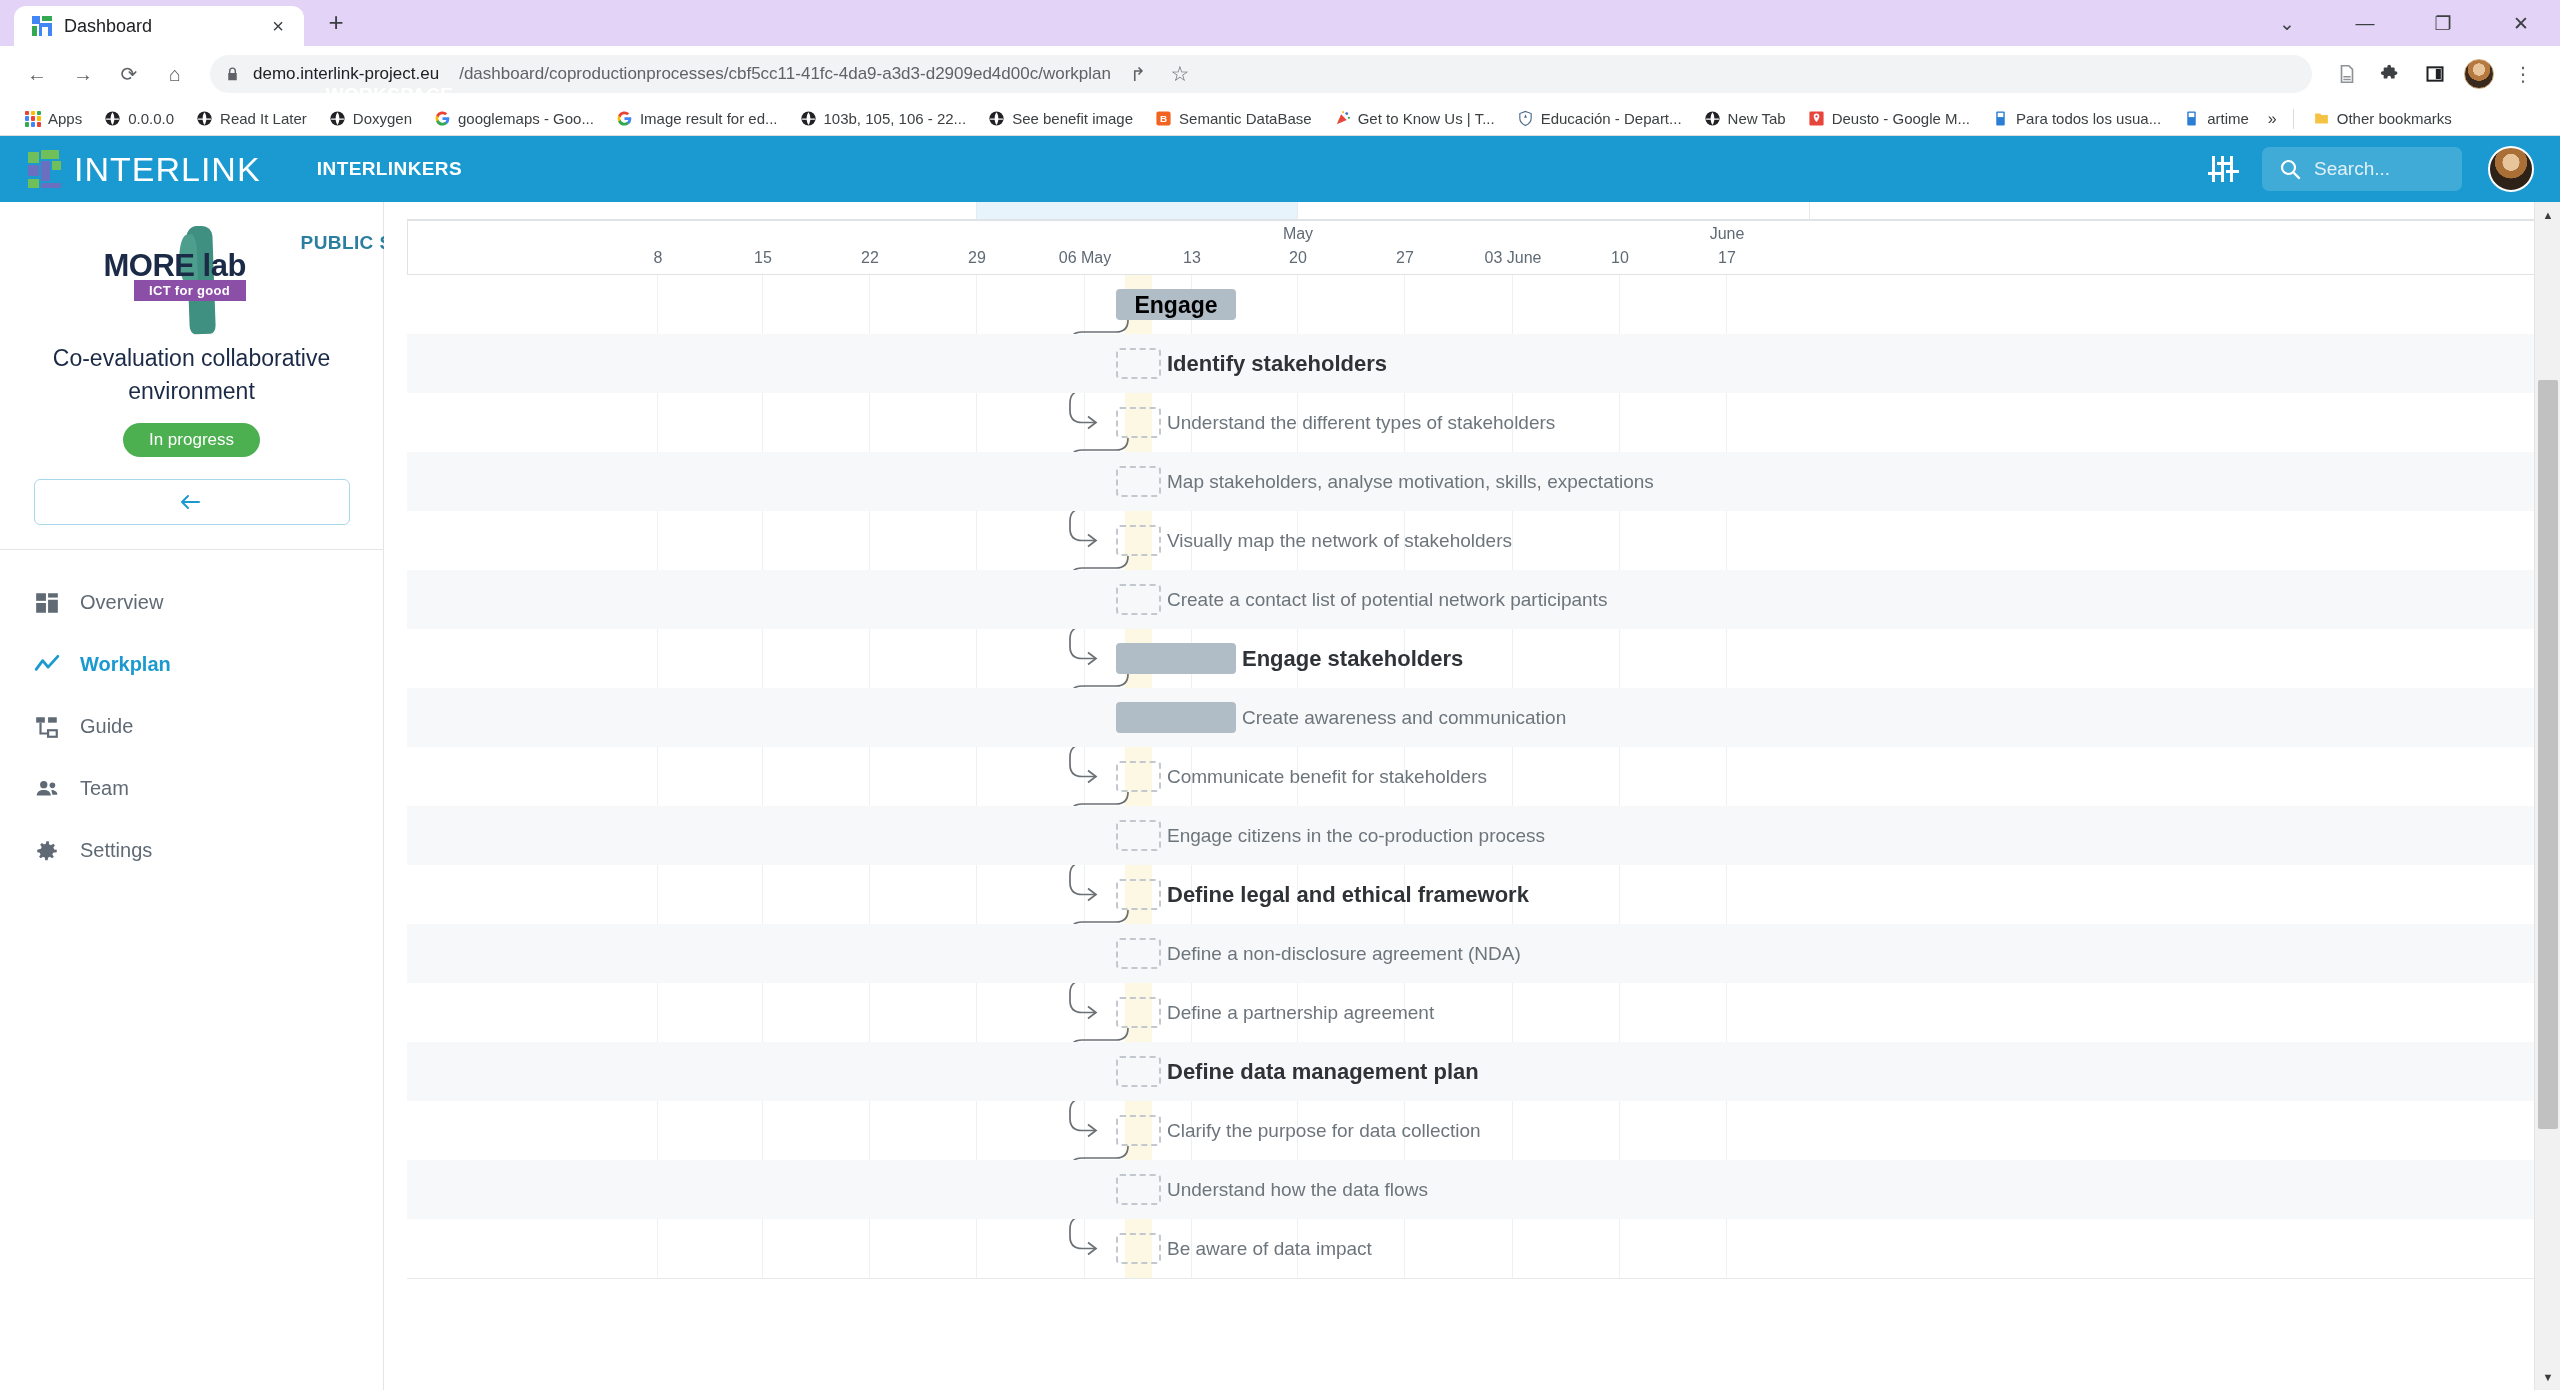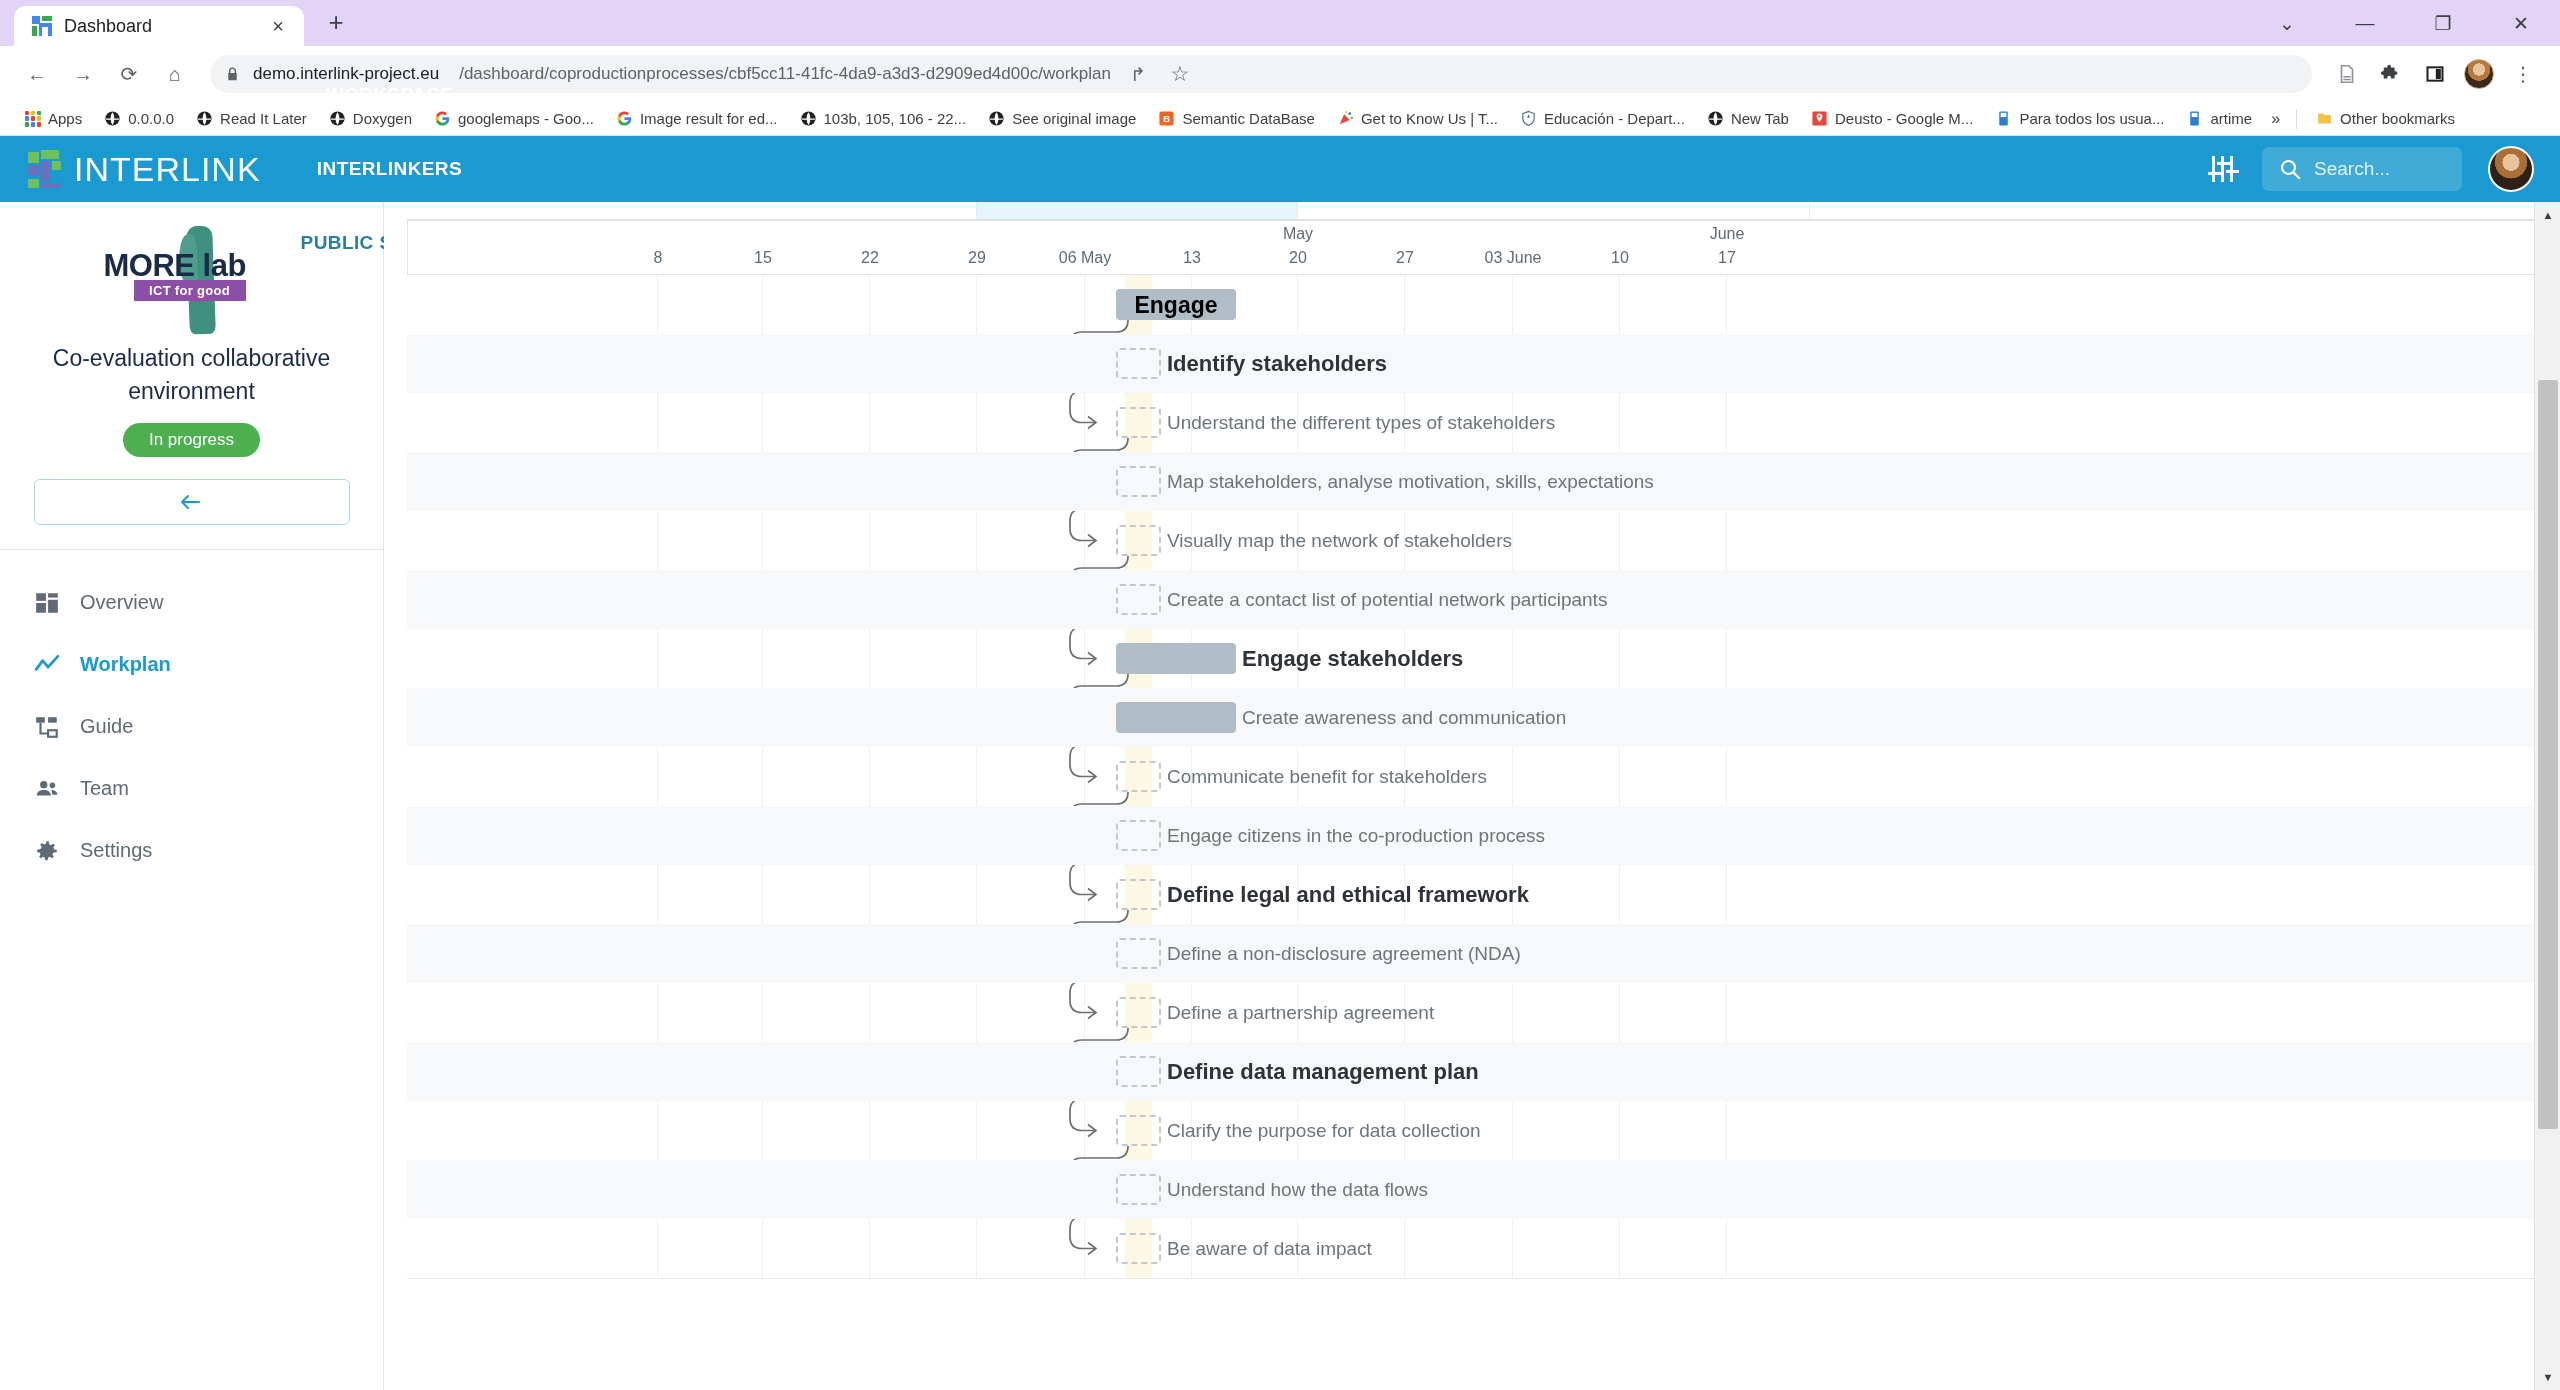--- a/index.html
+++ b/index.html
@@ -363,21 +363,21 @@
           <circle cx="12" cy="12" r="10" fill="#202124"></circle>
           <path fill="#fff" d="M12 3c2 2.6 2.6 6 2.6 9s-.6 6.4-2.6 9c-2-2.6-2.6-6-2.6-9S10 5.6 12 3m-9 9h18v1.6H3z"></path>
         </svg>
       <span class="bm-label">103b, 105, 106 - 22...</span>
     </div>
     <div class="bm">
       <svg class="bm-ico" viewBox="0 0 24 24">
           <circle cx="12" cy="12" r="10" fill="#202124"></circle>
           <path fill="#fff" d="M12 3c2 2.6 2.6 6 2.6 9s-.6 6.4-2.6 9c-2-2.6-2.6-6-2.6-9S10 5.6 12 3m-9 9h18v1.6H3z"></path>
         </svg>
-      <span class="bm-label">See original image</span>
+      <span class="bm-label">See benefit image</span>
     </div>
     <div class="bm">
       <svg class="bm-ico" viewBox="0 0 24 24">
           <rect x="2" y="2" width="20" height="20" rx="3" fill="#f26322"></rect>
           <text x="12" y="17" font-size="14" font-family="Liberation Sans" font-weight="bold" fill="#fff" text-anchor="middle">B</text>
         </svg>
       <span class="bm-label">Semantic DataBase</span>
     </div>
     <div class="bm">
       <svg class="bm-ico" viewBox="0 0 24 24">

